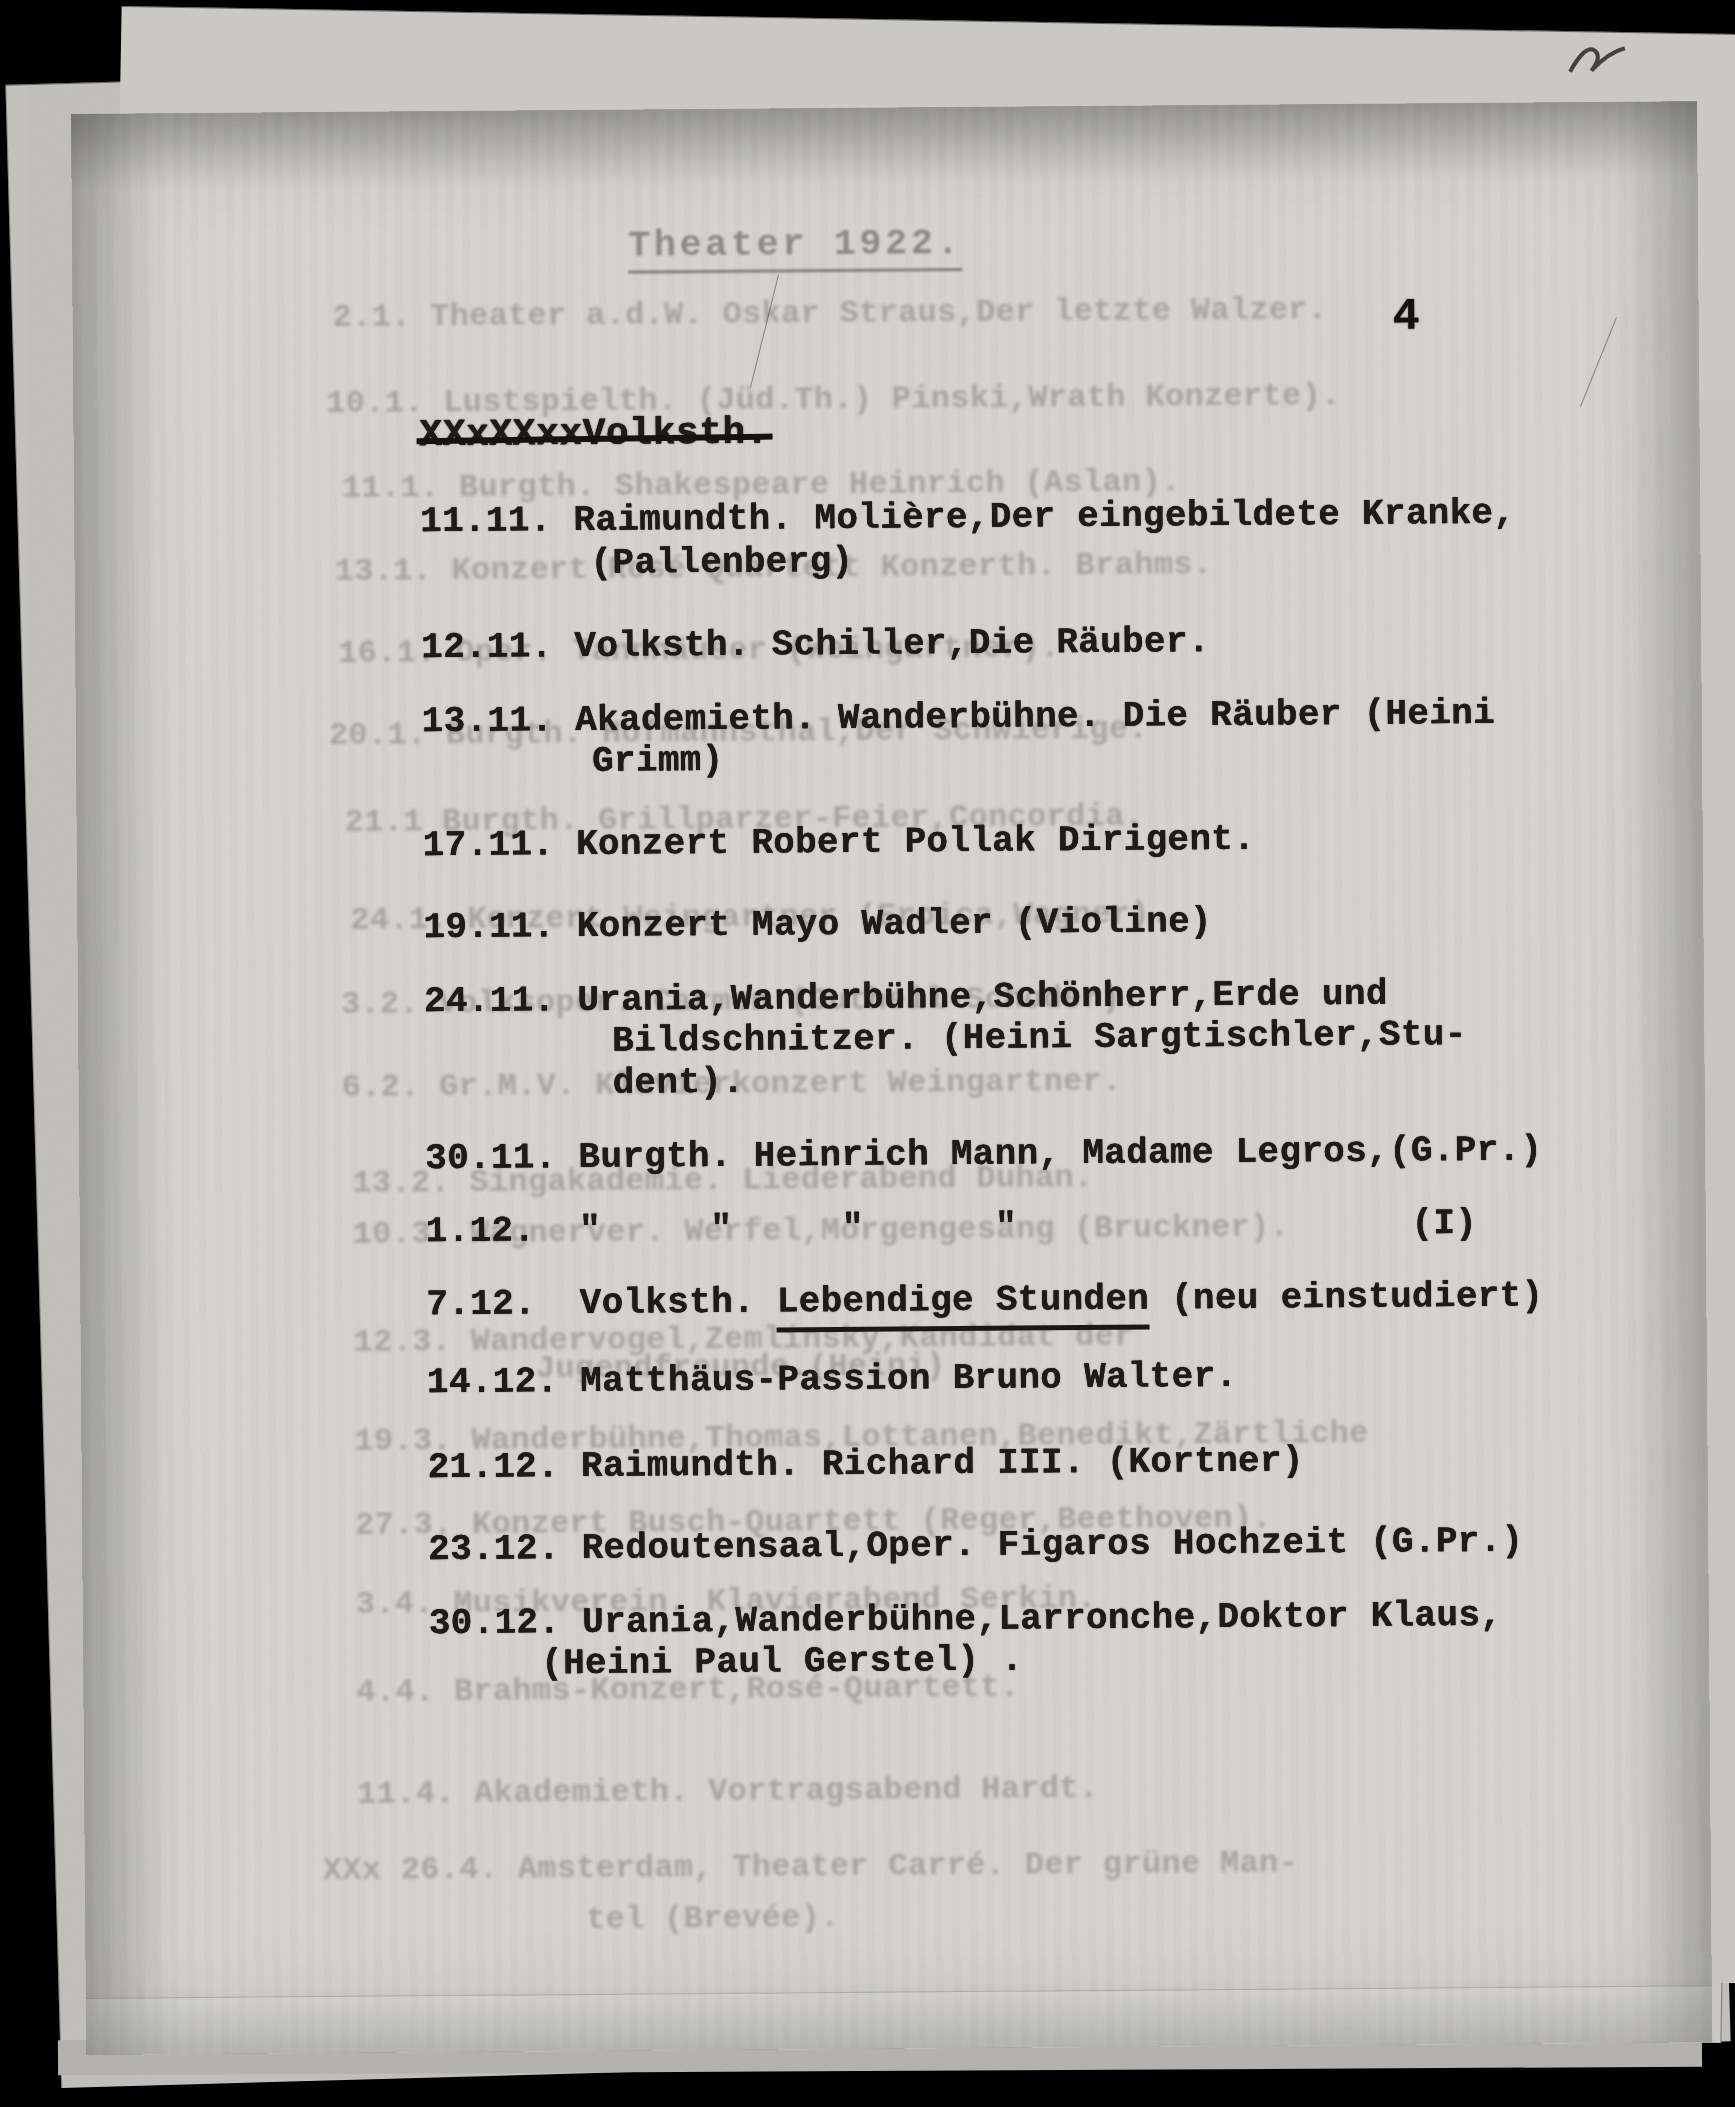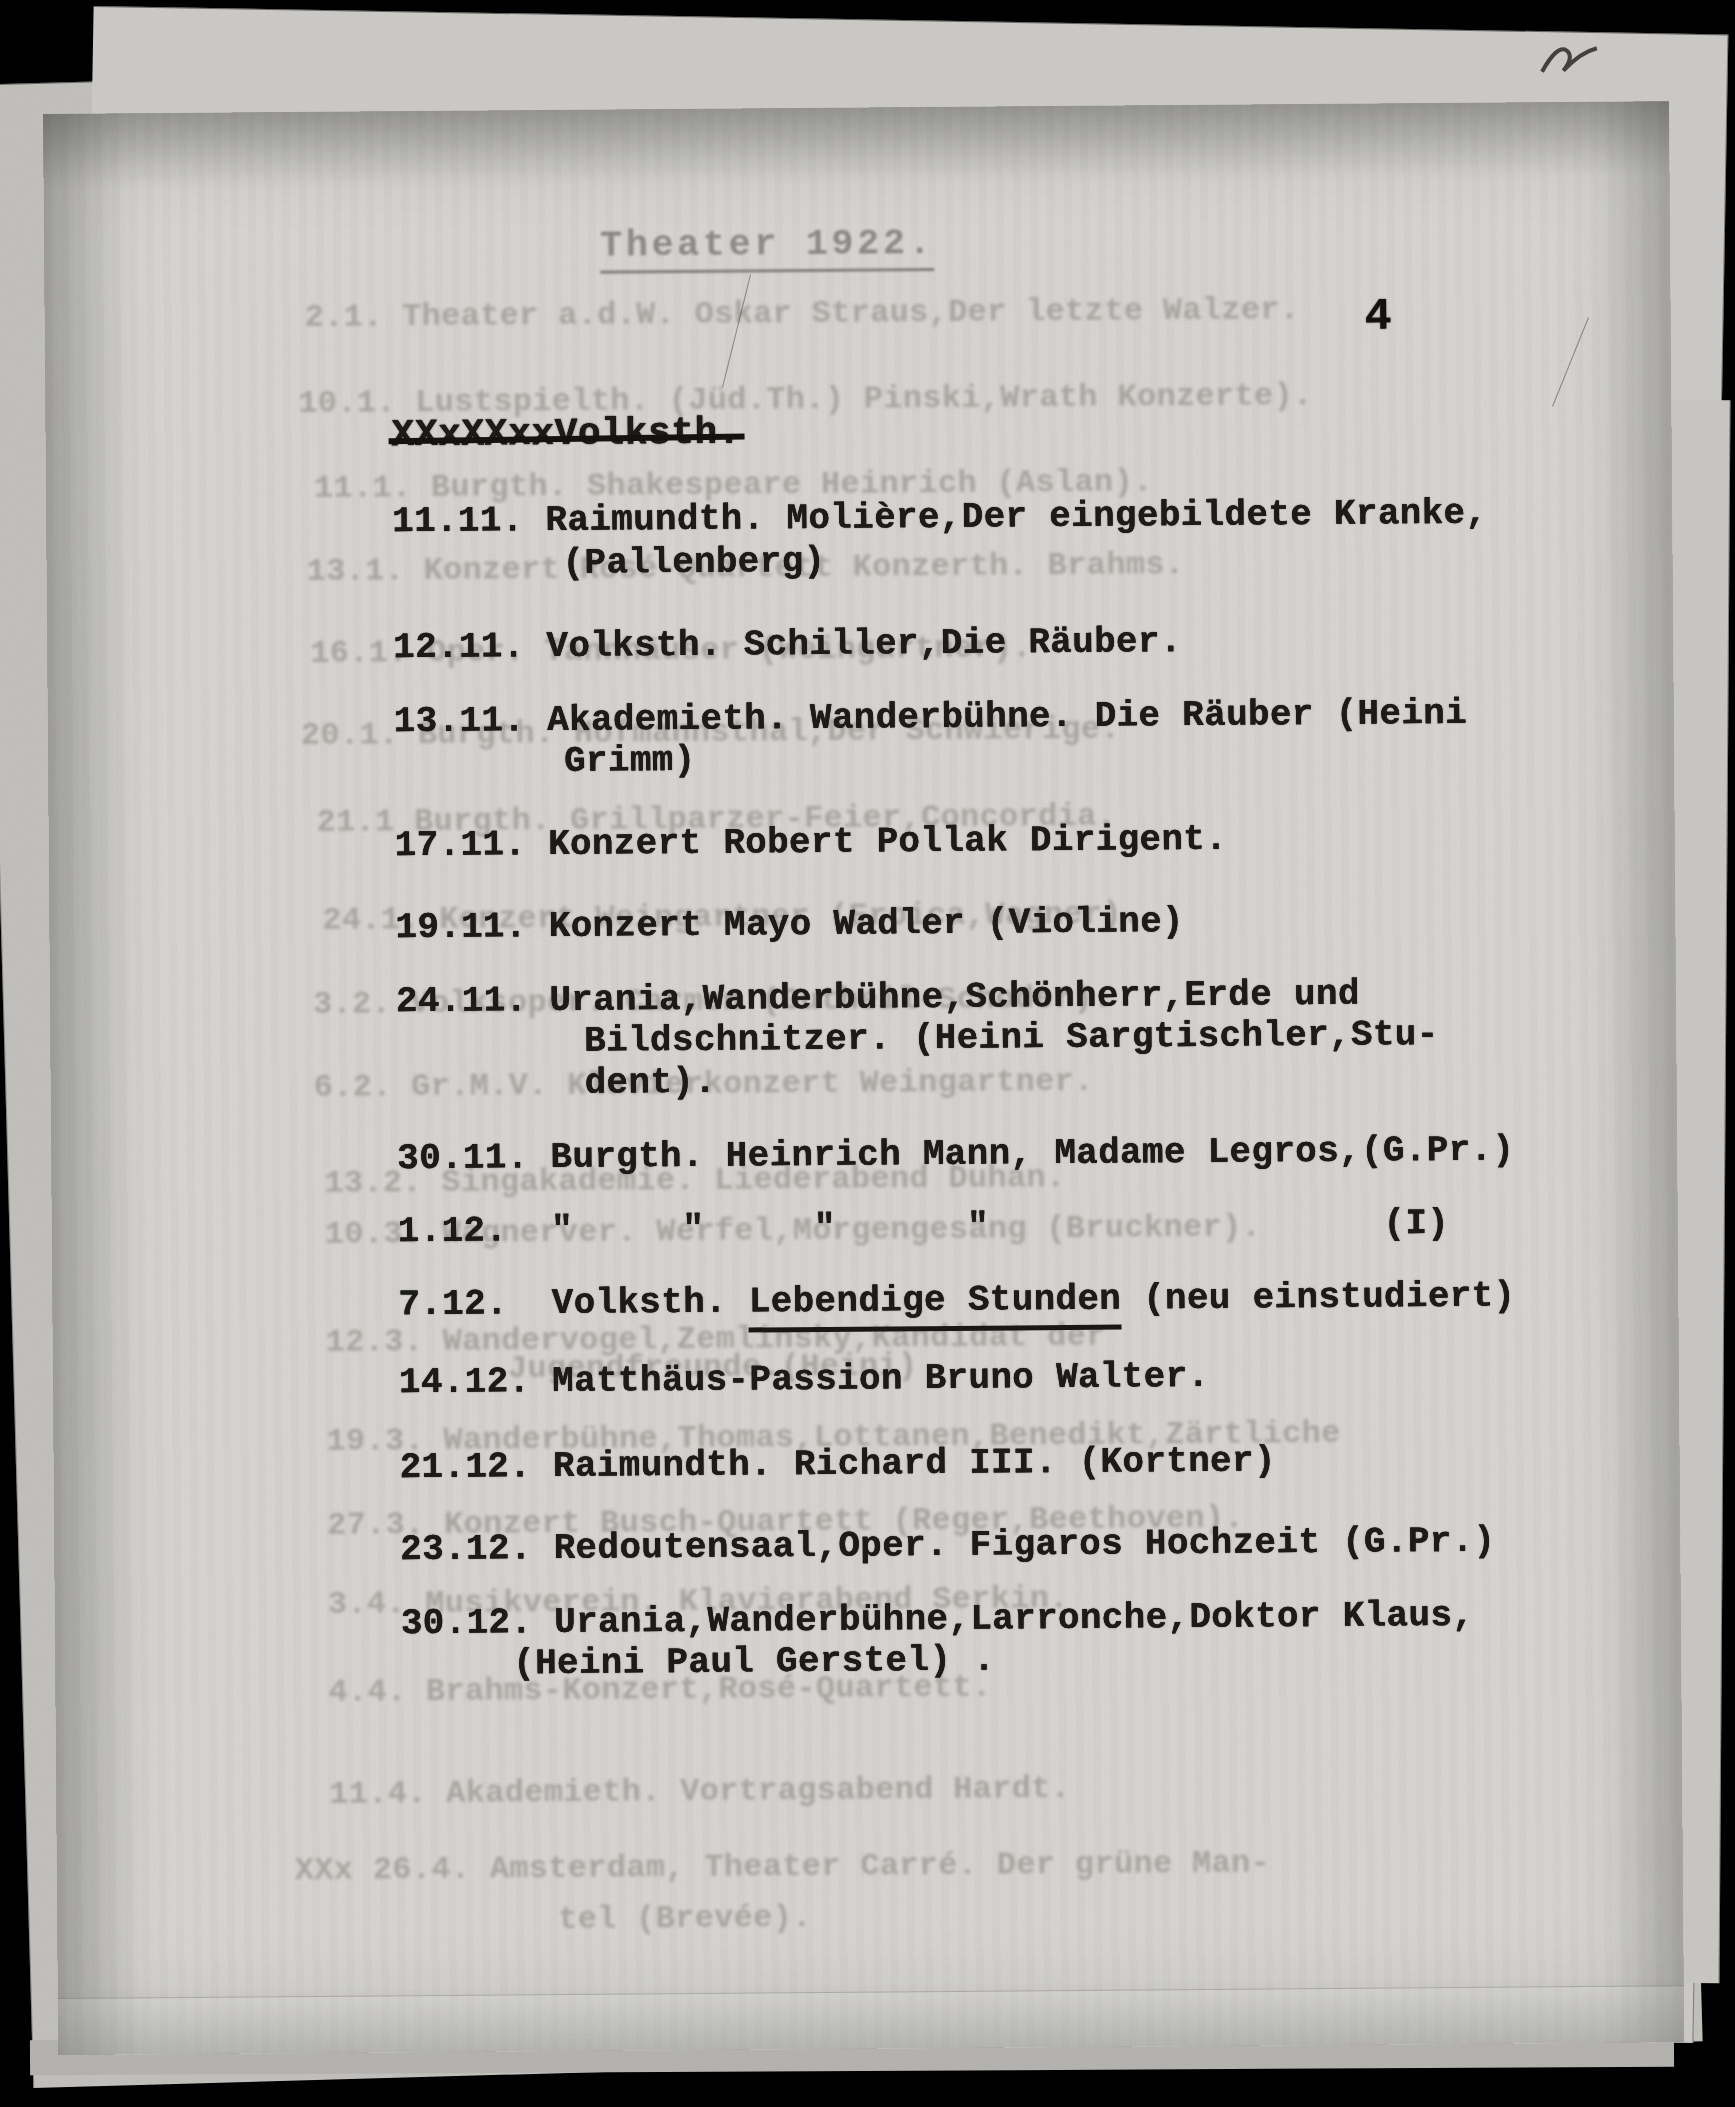--- a/index.html
+++ b/index.html
@@ -1,18 +1,18 @@
 <!DOCTYPE html>
 <html style="font-size:8px"><head>
 <meta charset="utf-8">
 <style>
   html,body{margin:0;padding:0;background:#000;}
   body{width:1736px;height:2108px;overflow:hidden;position:relative;
        font-family:"Liberation Mono","DejaVu Sans Mono",monospace;}
-  .photo{position:absolute;inset:0;background:#000;}
+  .photo{position:absolute;inset:0;background:#000;margin-left:28px;}
   .sheet{position:absolute;background:#c7c6c2;}
   .sheet-a{left:5px;top:61px;width:1669px;height:2003px;background:#c2c1bd;
            transform:rotate(-1.6deg);border-top:1.5px solid rgba(35,35,33,.55);
            border-left:1px solid rgba(35,35,33,.35);}
   .sheet-b{left:76px;top:20px;width:1634px;height:2008px;background:#cccbc7;
            transform:rotate(1.0deg);border-top:1.5px solid rgba(40,40,38,.6);
            border-right:1.5px solid rgba(40,40,38,.5);}
   .sheet-c{left:1661px;top:400px;width:63px;height:1583px;background:#c9c8c4;
            transform:rotate(0.4deg);border-right:1.5px solid rgba(40,40,38,.45);}
   .sheet-d{left:30px;top:2036px;width:1644px;height:35px;background:#b5b4b0;

